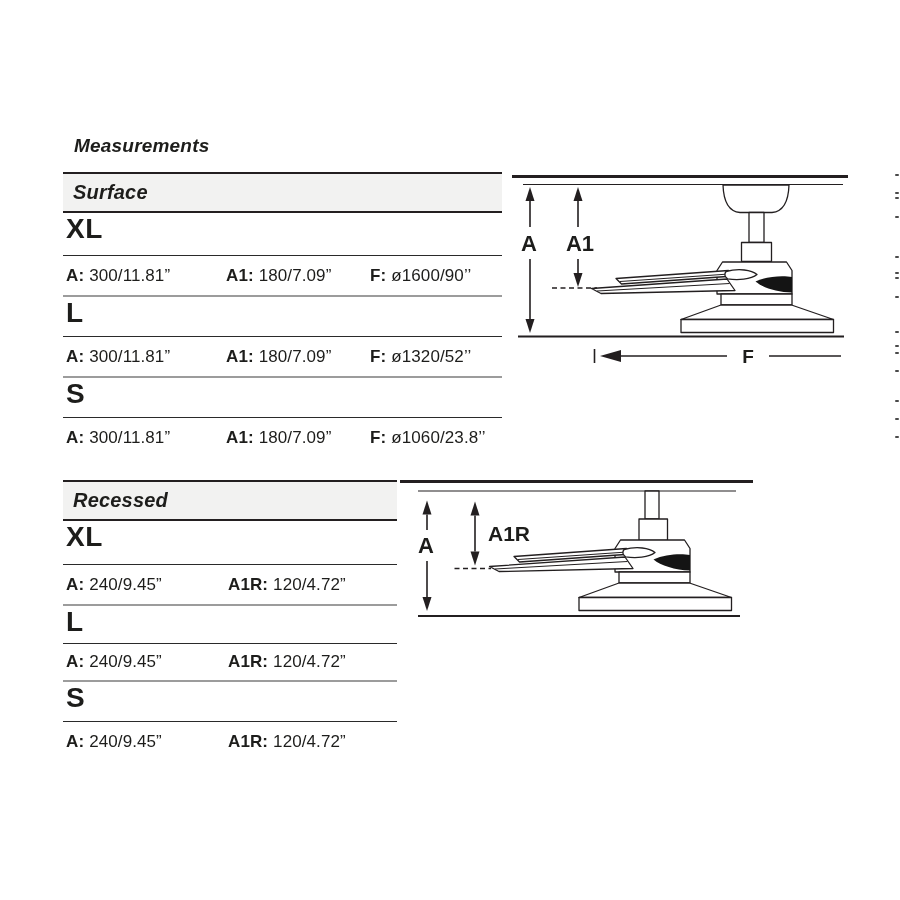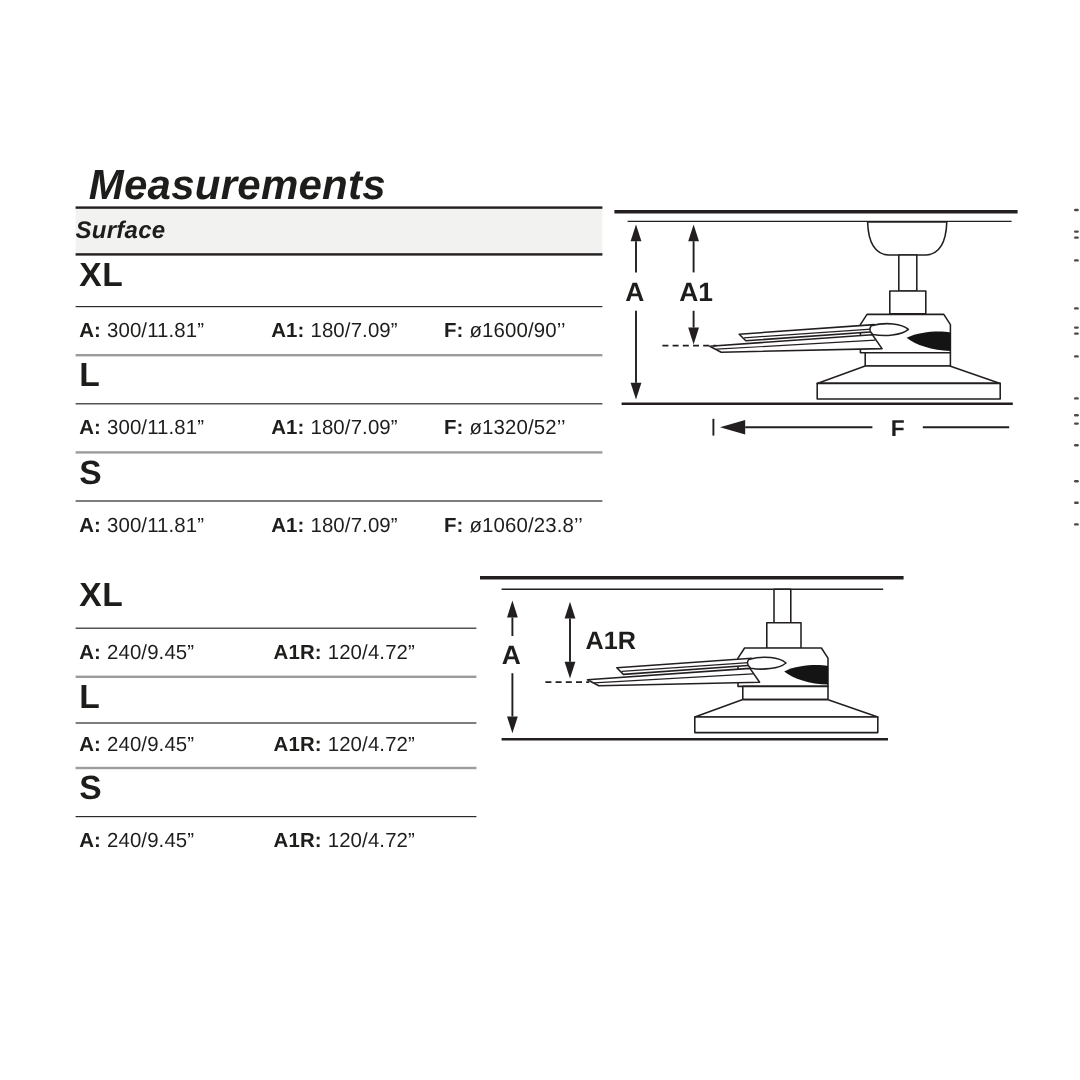--- a/index.html
+++ b/index.html
@@ -4,31 +4,31 @@
 <style>
   html,body{margin:0;padding:0;}
   body{
     width:900px;height:900px;position:relative;background:#ffffff;
     font-family:"Liberation Sans","DejaVu Sans",sans-serif;color:#1d1d1b;
     overflow:hidden;
   }
   .abs{position:absolute;}
   
   #page-title{
-    left:74px;top:135px;font-size:35px;font-weight:bold;font-style:italic;
+    left:74px;top:135px;font-size:19px;font-weight:bold;font-style:italic;
     letter-spacing:0.2px;
   }
   
   .spec-table{box-sizing:border-box;}
   #surface-table{left:63px;top:172px;width:439px;}
   #recessed-table{left:63px;top:480px;width:334px;}
   .thead{
     box-sizing:border-box;height:41px;background:#f2f2f1;
     border-top:2px solid #231f20;border-bottom:2px solid #231f20;
-    display:flex;align-items:center;padding-left:0;
+    display:flex;align-items:center;padding-left:10px;
     font-size:20px;font-weight:bold;font-style:italic;letter-spacing:0.2px;
   }
   .srow{
     box-sizing:border-box;border-bottom:1px solid #2a2a2a;
     display:flex;align-items:flex-start;padding-left:3px;
     font-size:28px;font-weight:bold;letter-spacing:0.5px;
   }
   .mrow{
     box-sizing:border-box;border-bottom:2px solid #9c9c9c;
     display:flex;align-items:center;padding-left:3px;
@@ -115,20 +115,23 @@
         <span>180/7.09”</span>
       </span>
     <span class="mcell">
         <b class="ml">F:</b>
         <span>ø1060/23.8’’</span>
       </span>
   </div>
 </div>
 
 <div class="abs spec-table" id="recessed-table">
+  <div class="thead">
+    <span>Recessed</span>
+  </div>
 
   <div class="srow" style="height:44px">
     <span>XL</span>
   </div>
   <div class="mrow" style="height:41px">
     <span class="mcell col-a-r">
         <b class="ml">A:</b>
         <span>240/9.45”</span>
       </span>
     <span class="mcell">

